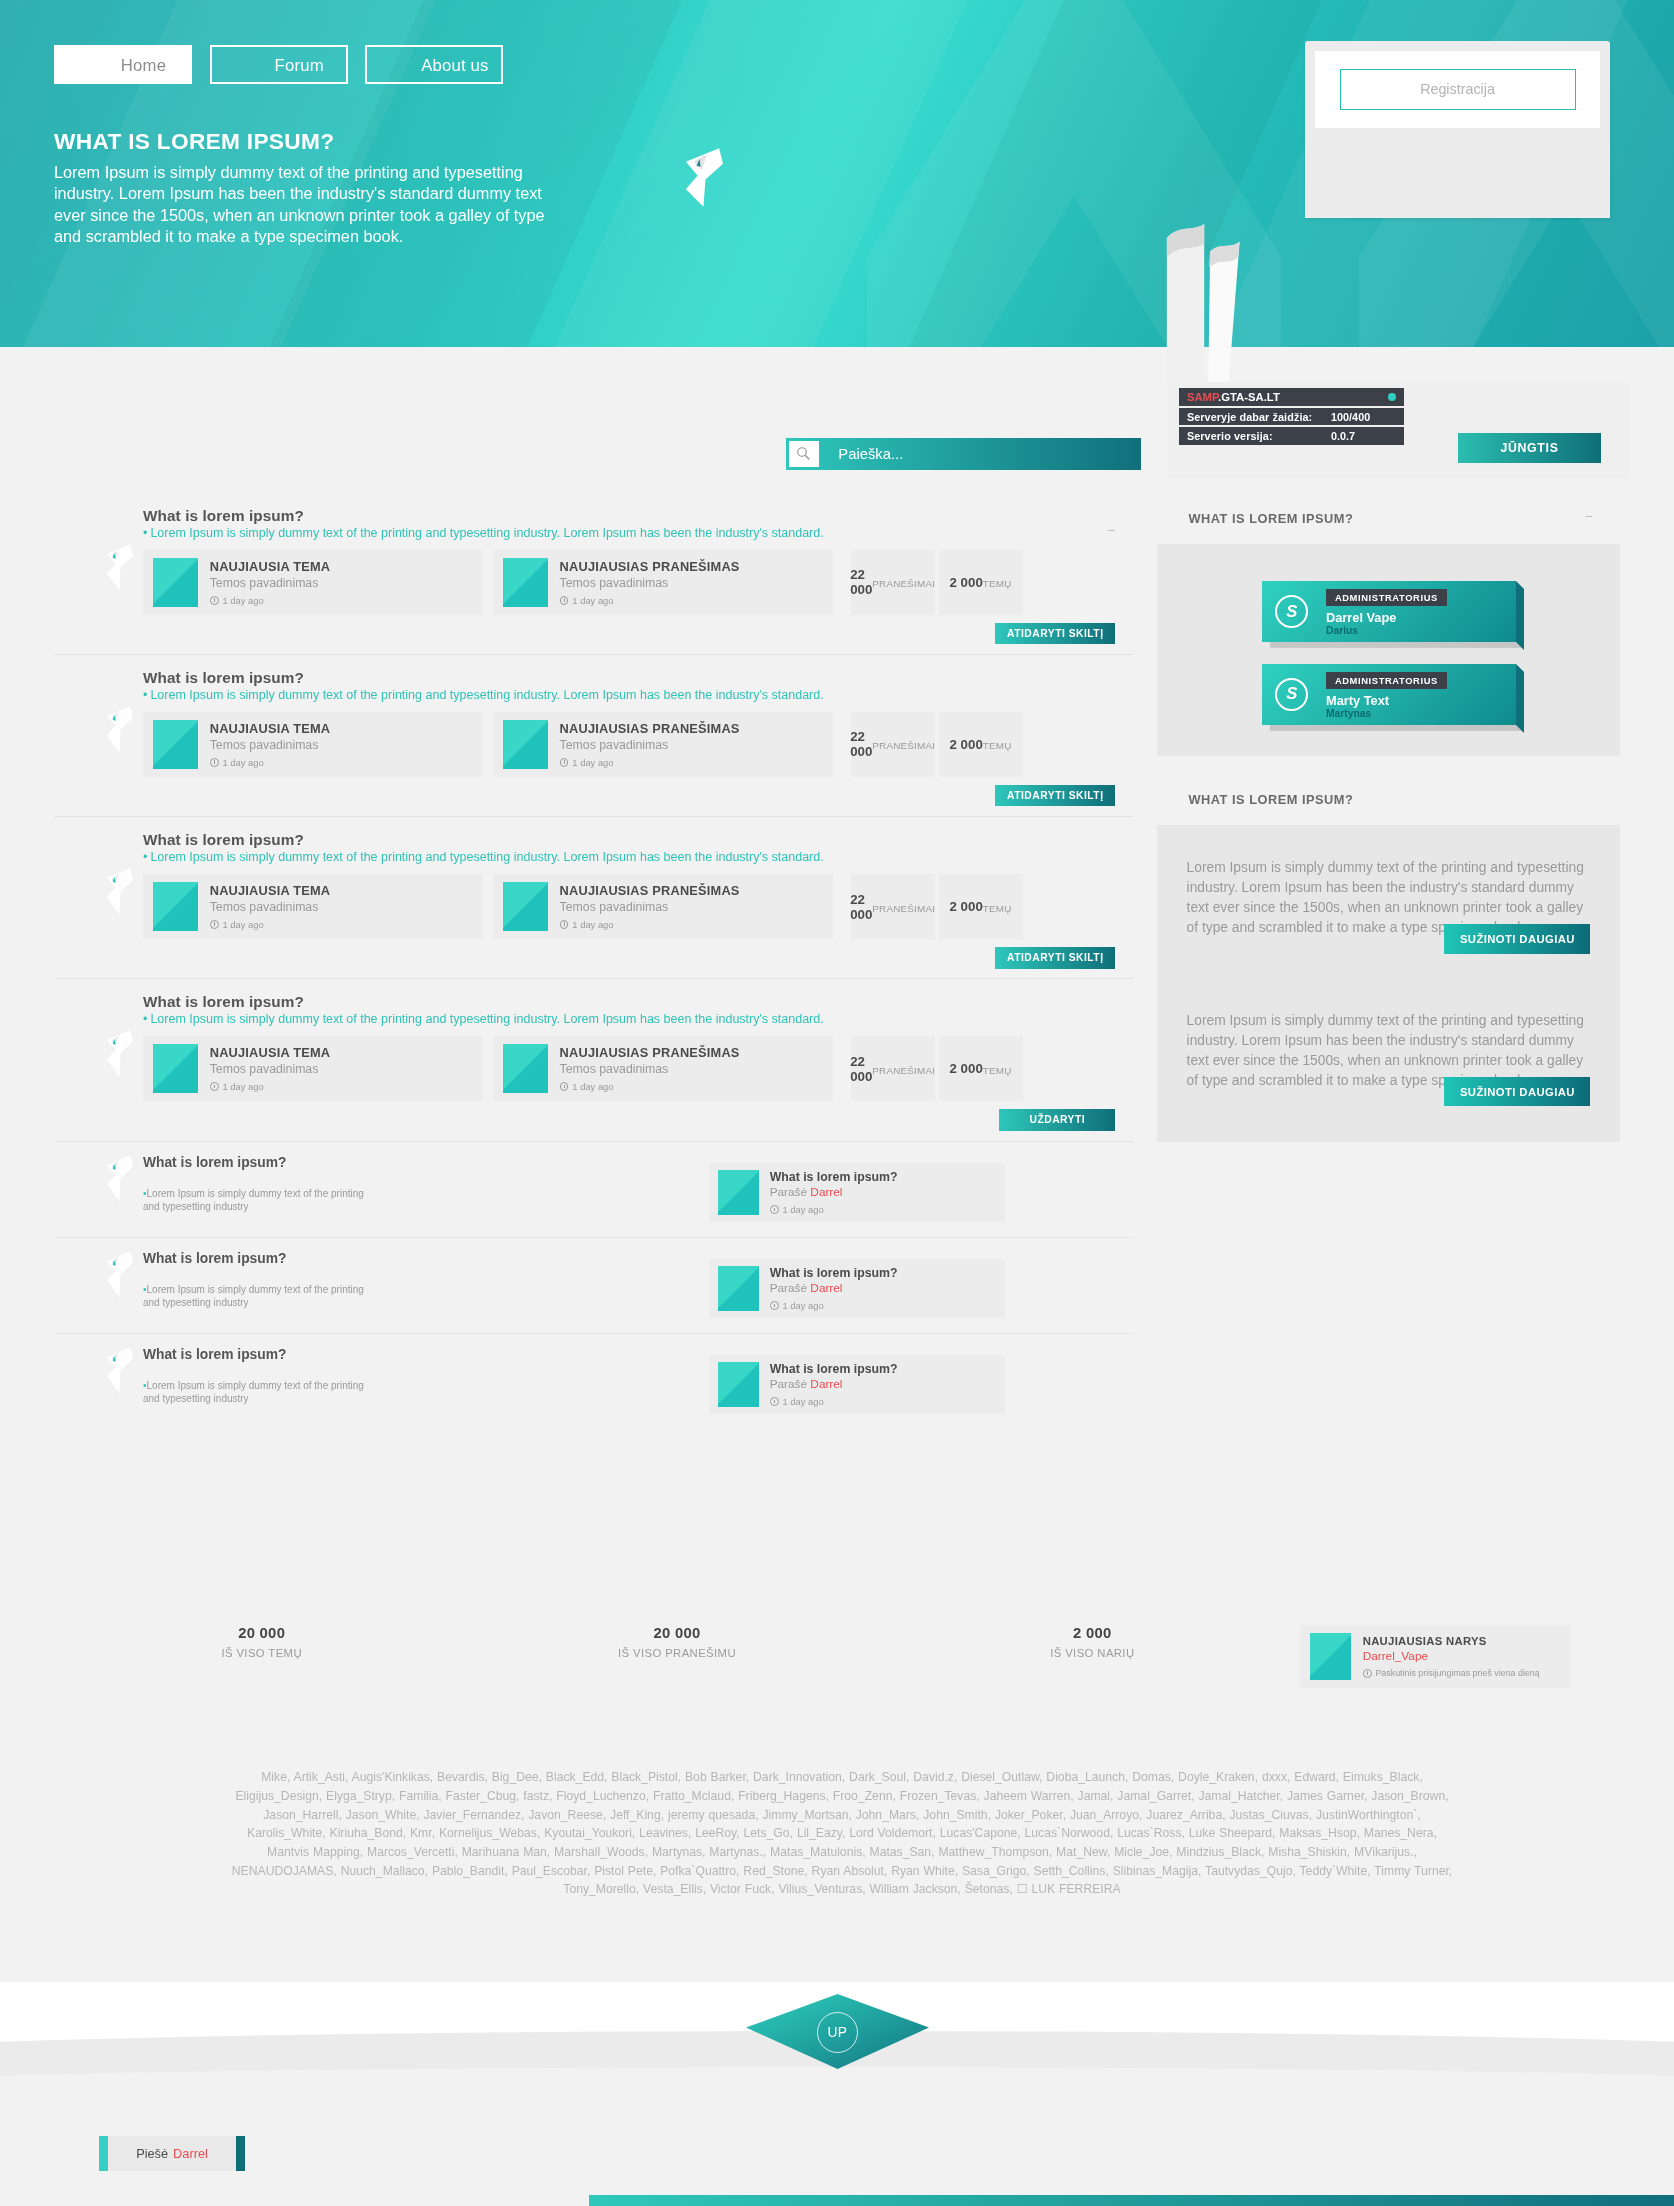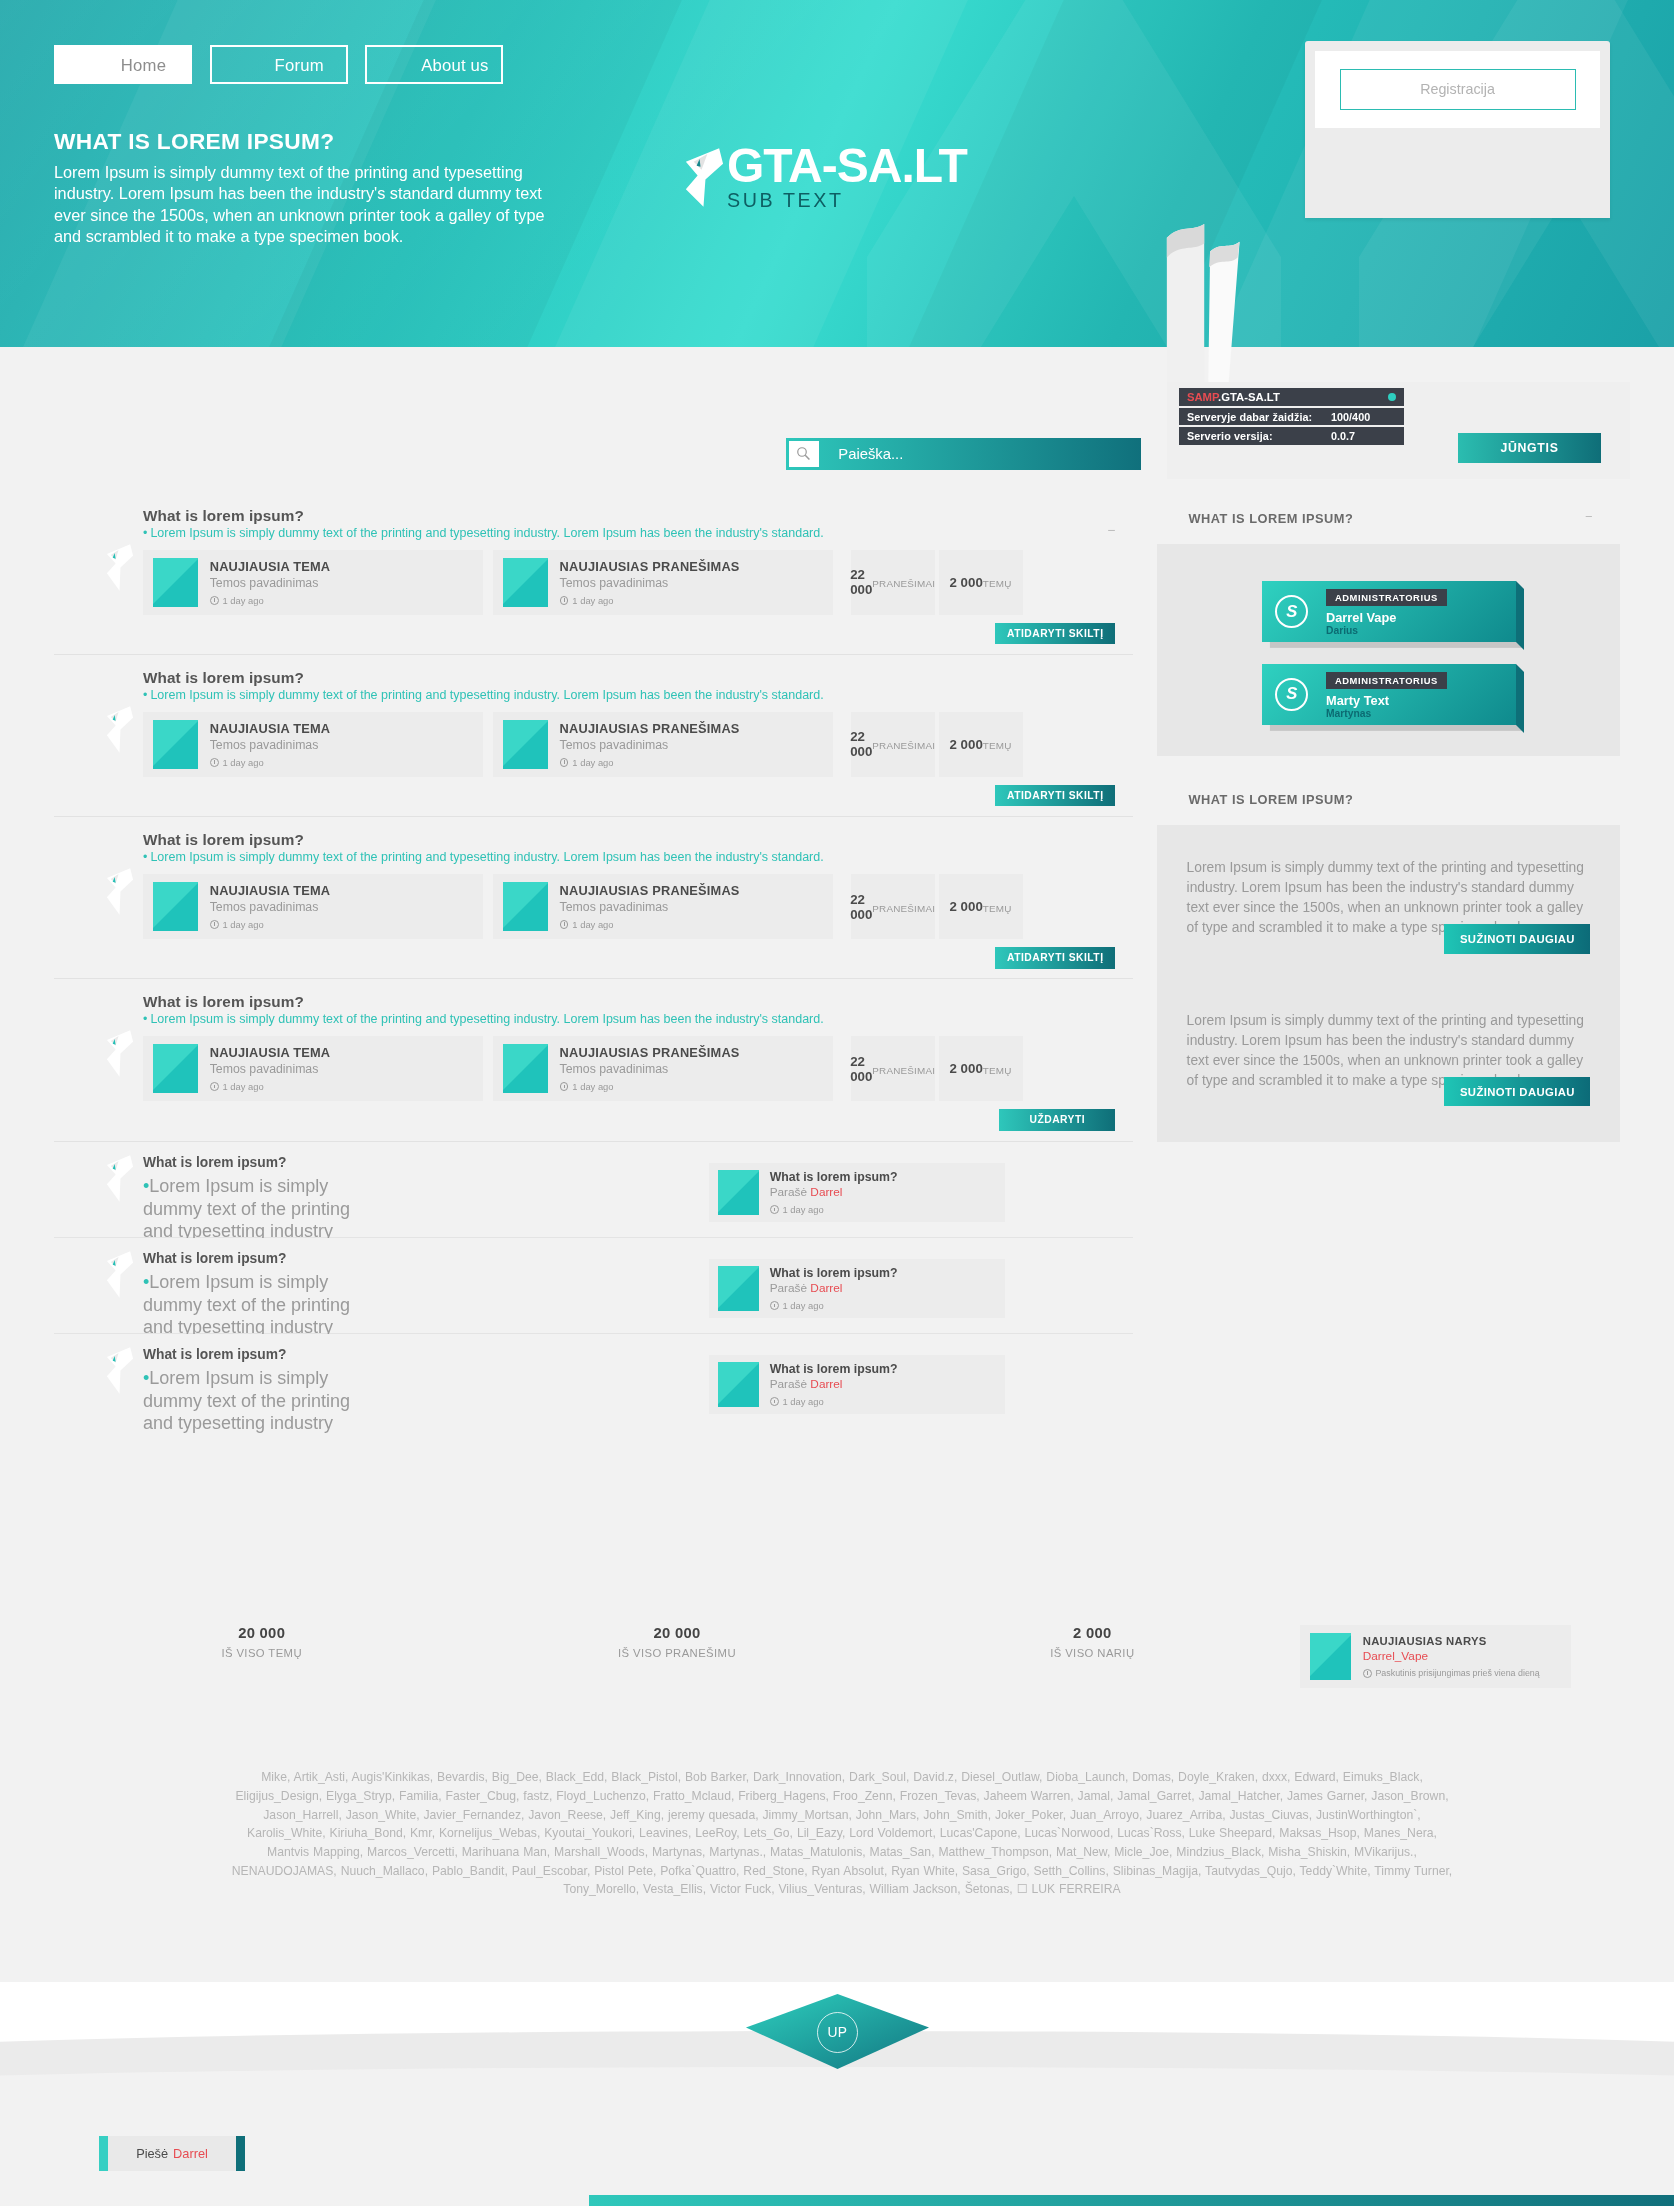--- a/index.html
+++ b/index.html
@@ -120,21 +120,21 @@
   .btn-teal{
     min-width:116px;height:21.7px;padding:0 11.8px;
     background:linear-gradient(90deg,#2ec7bb,#0f6e78);color:#fff;
     font-size:10.3px;font-weight:700;letter-spacing:0.5px;
     display:flex;align-items:center;justify-content:center;cursor:pointer;
   }
 
   
   .post{background:#f2f2f2;border-bottom:1px solid #e4e4e4;height:96px;position:relative;padding-left:89px;padding-top:13.8px;}
   .post h3{font-size:13.8px;color:#555;font-weight:700;}
-  .post .pbody{font-size:18px;color:#9a9a9a;line-height:1.23;margin-top:5px;width:227px;}
+  .post .pbody{font-size:10px;color:#9a9a9a;line-height:1.23;margin-top:18px;width:227px;}
   .post .pbody .bullet{color:#2fc2b6;}
   .post-card{position:absolute;left:655px;top:21.7px;width:296px;height:59px;background:#ececec;display:flex;align-items:center;padding:6.9px 8.9px;}
   .post-card .thumb{width:41px;height:45px;background:linear-gradient(135deg,#3ad7c8 0%,#3ad7c8 48%,#1fc3bb 50%,#1fc3bb 100%);margin-right:10.8px;flex:none;}
   .post-card .pt{font-size:12.3px;font-weight:700;color:#4b4b4b;}
   .post-card .pa{font-size:11.8px;color:#9a9a9a;margin-top:1px;}
   .post-card .pa .red{color:#e74c52;}
   .post-card .pm{font-size:9.4px;color:#9a9a9a;margin-top:4.9px;display:flex;align-items:center;gap:3.9px;}
 
   
   .side{position:absolute;left:1157px;top:493px;width:463px;}
@@ -229,24 +229,20 @@
     <p>Lorem Ipsum is simply dummy text of the printing and typesetting industry. Lorem Ipsum has been the industry's standard dummy text ever since the 1500s, when an unknown printer took a galley of type and scrambled it to make a type specimen book.</p>
   </div>
 
   <div class="logo">
     <div class="logo-mark">
       <svg width="45" height="63" viewBox="0 0 46 64">
         <path d="M40 2 L6 16 L18 30 L6 44 L24 62 L26 34 L44 18 Z" fill="#ffffff"></path>
         <path d="M28 8 L14 16 L22 24 Z" fill="#e3e3e3"></path>
         <path d="M20 13 L17 20 L21 21 Z" fill="#14888d"></path>
       </svg>
-    </div>
-    <div class="logo-text">
-      <div class="lt-main">GTA-SA.LT</div>
-      <div class="lt-sub">SUB TEXT</div>
     </div>
   </div>
 
   <svg class="bld" width="118" height="172" viewBox="0 0 120 175">
     <path d="M10 16 C24 2, 36 10, 48 2 L48 175 L10 175 Z" fill="#f0f0f0"></path>
     <path d="M10 16 C24 2, 36 10, 48 2 L48 22 C36 30, 24 22, 10 36 Z" fill="#d9d9d9"></path>
     <path d="M54 30 C64 20, 74 28, 84 20 L72 175 L52 175 Z" fill="#fafafa"></path>
     <path d="M54 30 C64 20, 74 28, 84 20 L82 36 C74 44, 64 36, 53 46 Z" fill="#dcdcdc"></path>
   </svg>
 

